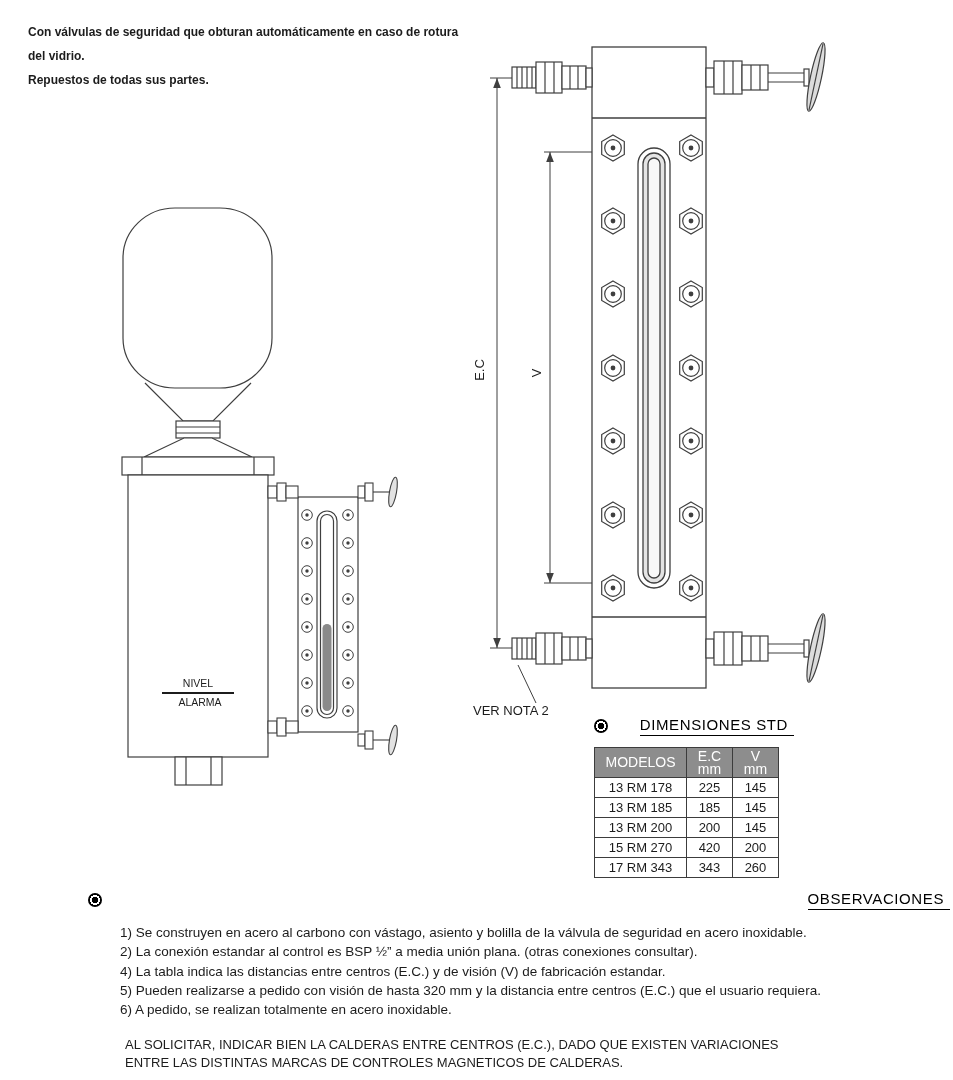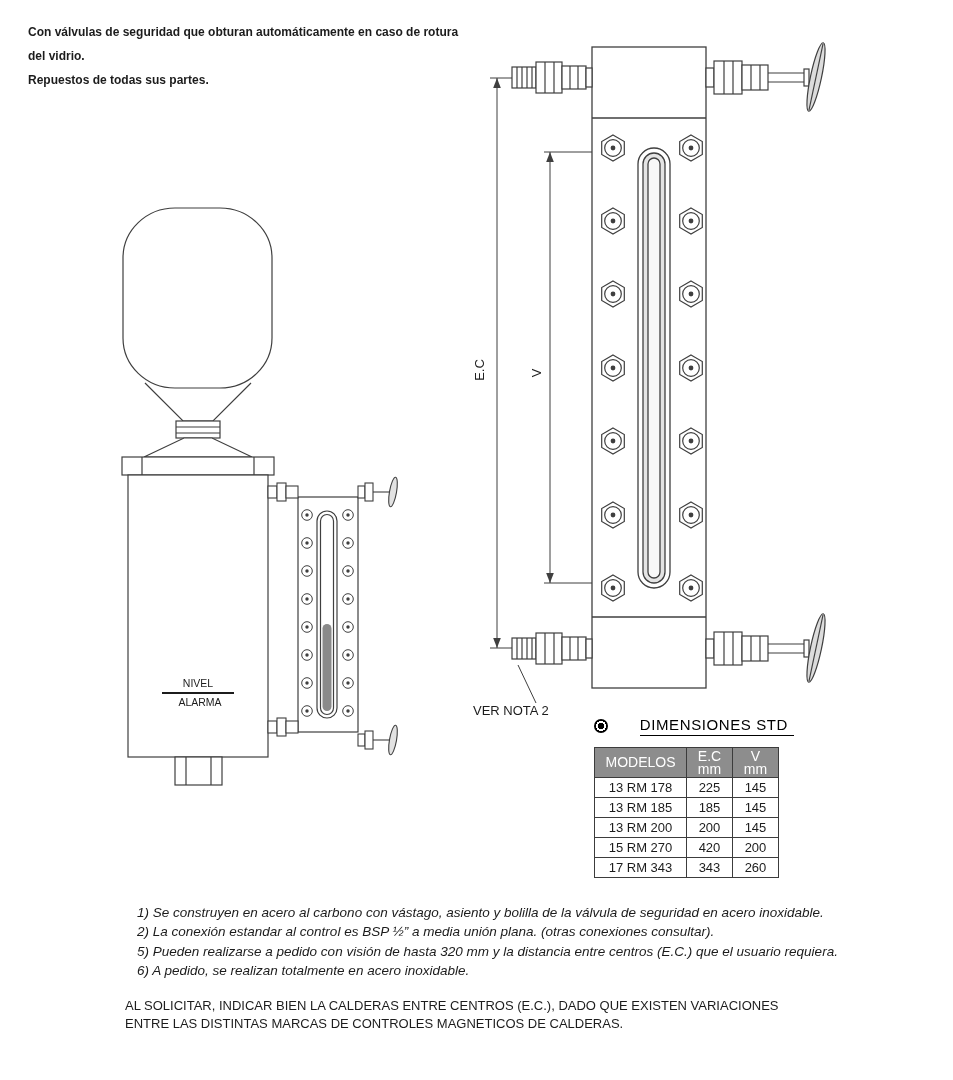--- a/index.html
+++ b/index.html
@@ -27,21 +27,21 @@
   }
   
   .dims { position:absolute; left:594px; top:716px; width:200px; }
   .dims table { border-collapse:collapse; margin-top:11px; font-size:13px; table-layout:fixed; }
   .dims th, .dims td { border:1px solid #3c3c3c; text-align:center; }
   .dims th { background:#8d8d8d; color:#fff; font-weight:normal; font-size:14px; line-height:13px; height:30px; }
   .dims th span { display:block; }
   .dims td { height:20px; padding:0 3px; }
   
   .obs { position:absolute; left:88px; top:890px; width:862px; }
-  .obs-items { margin:13px 0 0 49px; font-size:13.5px; line-height:19.3px; white-space:nowrap;font-style:italic; }
+  .obs-items { margin:13px 0 0 32px; font-size:13.5px; line-height:19.3px; white-space:nowrap; }
   .obs-footer { margin:17px 0 0 37px; font-size:13px; line-height:17.5px; white-space:nowrap; }
 </style>
 </head>
 <body>
 
 <div class="page">
 
   <section class="intro">
     <p class="b">Con válvulas de seguridad que obturan automáticamente en caso de rotura del vidrio.</p>
     <p class="b">Repuestos de todas sus partes.</p>
@@ -276,23 +276,28 @@
         <tr>
           <td>17 RM 343</td>
           <td>343</td>
           <td>260</td>
         </tr>
       </tbody>
     </table>
   </section>
 
   <section class="obs">
+    <div class="sec-title">
+      <span class="bullet"></span>
+      <span class="sec-title-text">OBSERVACIONES</span>
+    </div>
     <div class="obs-items">
       <div>1) Se construyen en acero al carbono con vástago, asiento y bolilla de la válvula  de seguridad en acero inoxidable.</div>
       <div>2) La conexión estandar al control es BSP ½” a media unión plana. (otras conexiones consultar).</div>
+      <div>4) La tabla indica las distancias entre centros (E.C.) y de visión (V) de fabricación estandar.</div>
       <div>5) Pueden realizarse a pedido con visión de hasta 320 mm y la distancia entre centros (E.C.) que el usuario requiera.</div>
       <div>6) A pedido, se realizan totalmente en acero inoxidable.</div>
     </div>
     <div class="obs-footer">
       <div>AL SOLICITAR, INDICAR BIEN LA CALDERAS ENTRE CENTROS  (E.C.), DADO QUE EXISTEN VARIACIONES</div>
       <div>ENTRE LAS DISTINTAS MARCAS DE CONTROLES MAGNETICOS DE CALDERAS.</div>
     </div>
   </section>
 
 </div>

